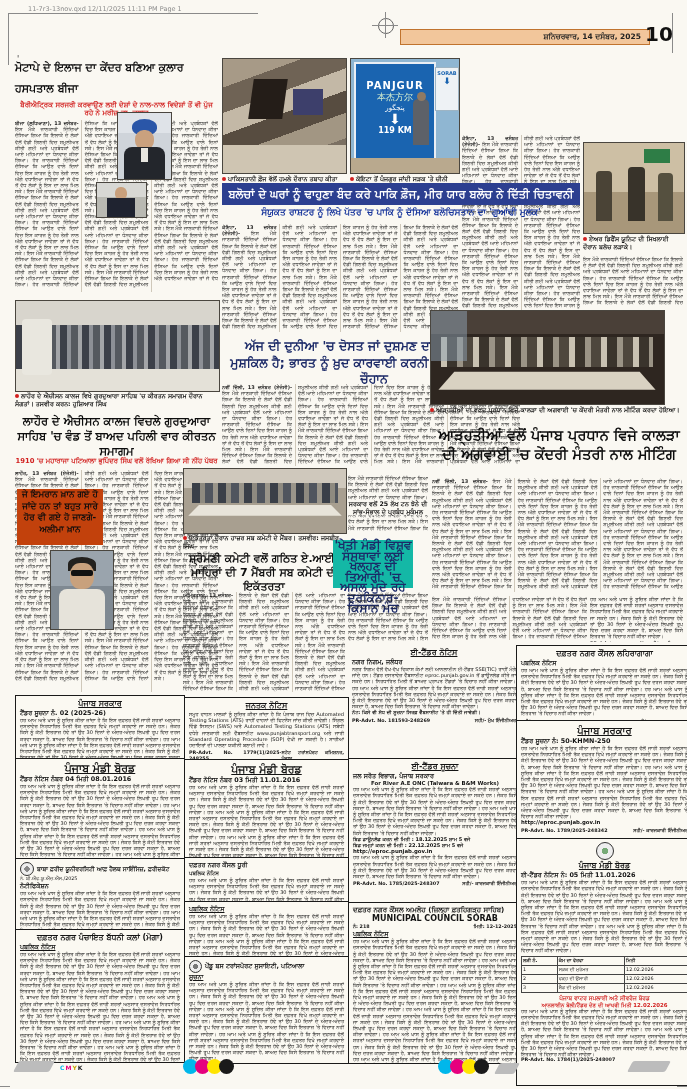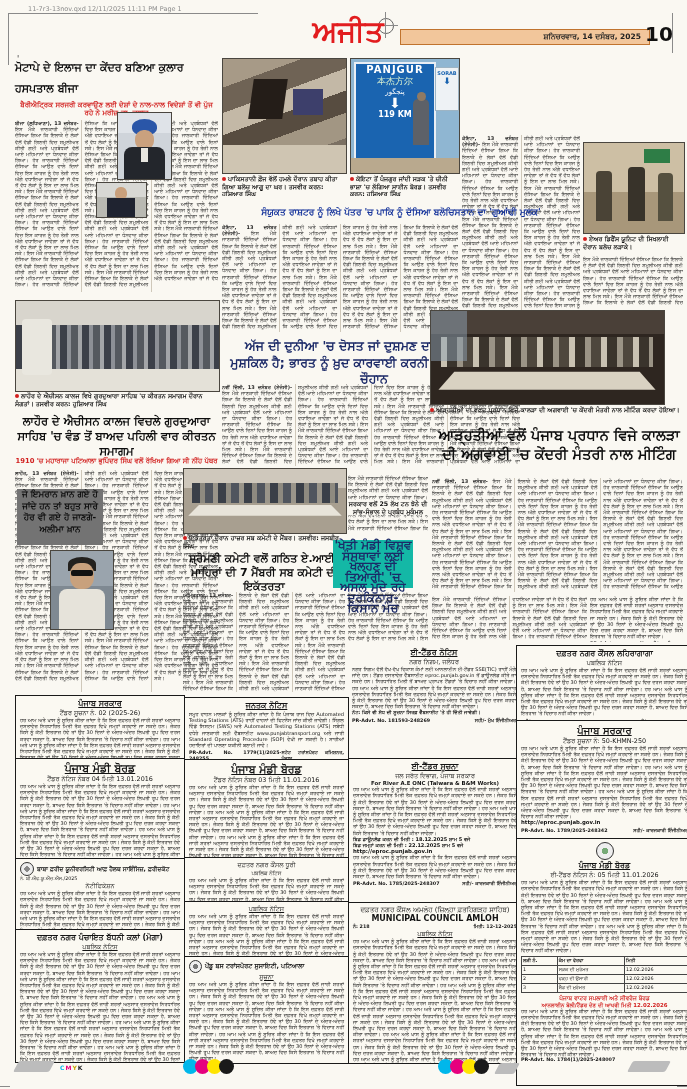--- a/index.html
+++ b/index.html
@@ -14,21 +14,21 @@
            column-gap:6px;column-rule:1px solid #cfc8ba;}
   .c2{column-count:2}.c3{column-count:3}.c4{column-count:4}
   .dateline{font-weight:bold;}
   .cap{font-size:6.3px;line-height:7.6px;font-weight:bold;color:#101010;overflow:hidden;}
   .capdot{display:inline-block;width:4px;height:4px;background:#d2201f;border-radius:50%;margin-right:2px;}
   .photo{position:absolute;overflow:hidden;border:1px solid #4a463f;}
   .nbox{position:absolute;border:1px solid #1a1a1a;background:#fbf9f2;padding:3px 4px;overflow:hidden;
         font-size:5px;line-height:6.2px;text-align:justify;}
   .nb-big{font-size:11px;line-height:13px;font-weight:bold;text-align:center;text-decoration:underline;}
   .nb-med{font-size:8px;line-height:10px;font-weight:bold;text-align:center;}
-  .nb-sub{font-size:6.4px;line-height:8px;font-weight:normal;text-align:center;}
+  .nb-sub{font-size:6.4px;line-height:8px;font-weight:bold;text-align:left;}
   .nb-foot{display:flex;justify-content:space-between;font-size:4.8px;font-weight:bold;margin-top:2px;}
   .pr{font-size:4.8px;font-weight:bold;}
   .mastbar{background:#f2c69b;border:1px solid #c0732e;display:flex;align-items:center;font-size:7.5px;font-weight:bold;color:#222;}
   .dotsgrp span{display:inline-block;width:15px;height:15px;border-radius:50%;margin-right:-3px;}
   .trap{position:absolute;height:11px;background:#bcbcbc;transform:skewX(-28deg);border-radius:2px;}
   .crop{position:absolute;background:#8a8a8a;}
 </style>
 </head>
 <body>
 
@@ -36,21 +36,20 @@
 
   <div class="abs" style="left:28px;top:5px;font-size:6.5px;color:#8a8a8a;">11-7r3-13nov.qxd  12/11/2025  11:11 PM  Page 1</div>
   <div class="abs" style="left:378px;top:18px;width:14px;height:14px;border:1px solid #666;border-radius:50%;"></div>
   <div class="crop" style="left:385px;top:12px;width:1px;height:26px;"></div>
   <div class="crop" style="left:372px;top:25px;width:26px;height:1px;"></div>
   <div class="crop" style="left:8px;top:13px;width:250px;height:1px;"></div>
   <div class="crop" style="left:8px;top:13px;width:1px;height:52px;"></div>
   <div class="crop" style="left:672px;top:13px;width:1px;height:40px;"></div>
   <div class="abs" style="left:17px;top:55px;font-size:8px;color:#333;">'</div>
 
-  <div class="abs" style="left:298px;top:14px;width:100px;text-align:center;font-size:29px;font-weight:bold;color:#e21d1f;">ਅਜੀਤ</div>
   <div class="mastbar abs" style="left:400px;top:29px;width:240px;height:14px;justify-content:flex-end;padding-right:8px;">
     <span>ਸ਼ਨਿਚਰਵਾਰ, 14 ਦਸੰਬਰ, 2025</span>
   </div>
   <div class="abs" style="left:645px;top:22px;font-size:20px;font-weight:bold;color:#111;">10</div>
 
   <div class="abs" style="left:15px;top:57px;width:203px;height:243px;">
     <div class="hl" style="font-size:11px;line-height:21px;">ਮੋਟਾਪੇ ਦੇ ਇਲਾਜ ਦਾ ਕੇਂਦਰ ਬਣਿਆ ਕੁਲਾਰ ਹਸਪਤਾਲ ਬੀਜਾ</div>
     <div class="red center" style="font-size:7px;font-weight:bold;margin-top:2px;">ਬੈਰੀਐਟ੍ਰਿਕ ਸਰਜਰੀ ਕਰਵਾਉਣ ਲਈ ਦੇਸ਼ਾਂ ਦੇ ਨਾਲ-ਨਾਲ ਵਿਦੇਸ਼ਾਂ ਤੋਂ ਵੀ ਪੁੱਜ ਰਹੇ ਨੇ ਮਰੀਜ਼-ਡਾ. ਕੁਲਾਰ</div>
     <div class="bodytxt c3" style="height:172px;margin-top:3px;">
       <span class="dateline">ਬੀਜਾ (ਲੁਧਿਆਣਾ), 13 ਦਸੰਬਰ-</span>
@@ -72,21 +71,21 @@
       linear-gradient(160deg,#a79a87 0 18%,#6f6355 18% 34%,#c3b8a6 34% 48%,#574c40 48% 62%,#a29683 62% 78%,#7b7062 78% 100%);">
     <div class="abs" style="left:28px;top:20px;width:34px;height:40px;background:#241d18;transform:skewX(-8deg);"></div>
     <div class="abs" style="left:70px;top:30px;width:30px;height:26px;background:#3d3f6b;"></div>
     <div class="abs" style="left:0;top:86px;width:123px;height:28px;background:linear-gradient(#cfc5b2,#8f azz);background:#cfc5b2;"></div>
   </div>
   <div class="abs cap" style="left:222px;top:175px;width:123px;height:21px;">
     <span class="capdot"></span><span>ਪਾਕਿਸਤਾਨੀ ਫ਼ੌਜ ਵੱਲੋਂ ਹਮਲੇ ਦੌਰਾਨ ਤਬਾਹ ਕੀਤਾ ਗਿਆ ਬਲੋਚ ਆਗੂ ਦਾ ਘਰ। ਤਸਵੀਰ ਕਰਨ: ਹੁਸ਼ਿਆਰ ਸਿੰਘ</span>
   </div>
   <div class="photo" style="left:350px;top:58px;width:108px;height:114px;background:#8fb6d2;">
     <div class="abs" style="left:3px;top:3px;width:78px;height:96px;background:#1a64b0;border:2px solid #e9eef5;color:#fff;text-align:center;">
-      <div style="font-size:10px;font-weight:bold;letter-spacing:1px;margin-top:0;">PANJGUR</div>
+      <div style="font-size:10px;font-weight:bold;letter-spacing:1px;margin-top:16px;">PANJGUR</div>
       <div style="font-size:9px;color:#d8f0d0;">本杰方尔</div>
       <div style="font-size:7px;">پنجگور</div>
       <div style="font-size:14px;line-height:14px;">⬇</div>
       <div style="font-size:8px;font-weight:bold;">119 KM</div>
     </div>
     <div class="abs" style="left:84px;top:8px;width:22px;height:40px;background:#eef2f5;border:1px solid #9db4c4;font-size:5px;font-weight:bold;color:#1a64b0;text-align:center;padding-top:2px;">
       <span>SORAB</span>
       <div style="font-size:9px;color:#1a64b0;">⬇</div>
     </div>
     <div class="abs" style="left:62px;top:40px;width:16px;height:46px;background:#5d6168;border-radius:5px 5px 0 0;"></div>
@@ -107,40 +106,43 @@
     <div class="abs" style="left:74px;top:30px;width:15px;height:48px;background:#55503f;border-radius:4px 4px 0 0;"></div>
     <div class="abs" style="left:60px;top:6px;width:26px;height:14px;background:#2e7d46;"></div>
   </div>
   <div class="abs cap" style="left:583px;top:235px;width:100px;height:18px;">
     <span class="capdot"></span><span>ਏਅਰ ਡਿਫੈਂਸ ਯੂਨਿਟ ਦੀ ਸਿਖਲਾਈ ਦੌਰਾਨ ਬਲੋਚ ਲੜਾਕੇ।</span>
   </div>
   <div class="abs bodytxt" style="left:583px;top:256px;width:100px;height:54px;column-count:1;">
     <span>ਇਸ ਮੌਕੇ ਜਾਣਕਾਰੀ ਦਿੰਦਿਆਂ ਦੱਸਿਆ ਗਿਆ ਕਿ ਇਲਾਕੇ ਦੇ ਲੋਕਾਂ ਵੱਲੋਂ ਵੱਡੀ ਗਿਣਤੀ ਵਿਚ ਸ਼ਮੂਲੀਅਤ ਕੀਤੀ ਗਈ ਅਤੇ ਪ੍ਰਬੰਧਕਾਂ ਵੱਲੋਂ ਆਏ ਮਹਿਮਾਨਾਂ ਦਾ ਧੰਨਵਾਦ ਕੀਤਾ ਗਿਆ। ਹੋਰ ਜਾਣਕਾਰੀ ਦਿੰਦਿਆਂ ਦੱਸਿਆ ਕਿ ਆਉਣ ਵਾਲੇ ਦਿਨਾਂ ਵਿਚ ਇਸ ਕਾਰਜ ਨੂੰ ਹੋਰ ਤੇਜ਼ੀ ਨਾਲ ਅੱਗੇ ਵਧਾਇਆ ਜਾਵੇਗਾ ਤਾਂ ਜੋ ਵੱਧ ਤੋਂ ਵੱਧ ਲੋਕਾਂ ਨੂੰ ਇਸ ਦਾ ਲਾਭ ਮਿਲ ਸਕੇ। ਇਸ ਮੌਕੇ ਜਾਣਕਾਰੀ ਦਿੰਦਿਆਂ ਦੱਸਿਆ ਗਿਆ ਕਿ ਇਲਾਕੇ ਦੇ ਲੋਕਾਂ ਵੱਲੋਂ ਵੱਡੀ ਗਿਣਤੀ ਵਿਚ ਸ਼ਮੂਲੀਅਤ ਕੀਤੀ ਗਈ ਅਤੇ ਪ੍ਰਬੰਧਕਾਂ ਵੱਲੋਂ ਆਏ ਮਹਿਮਾਨਾਂ ਦਾ ਧੰਨਵਾਦ ਕੀਤਾ ਗਿਆ। ਹੋਰ ਜਾਣਕਾਰੀ ਦਿੰਦਿਆਂ ਦੱਸਿਆ ਕਿ ਆਉਣ ਵਾਲੇ ਦਿਨਾਂ ਵਿਚ ਇਸ ਕਾਰਜ ਨੂੰ ਹੋਰ ਤੇਜ਼ੀ ਨਾਲ ਅੱਗੇ ਵਧਾਇਆ ਜਾਵੇਗਾ ਤਾਂ ਜੋ ਵੱਧ ਤੋਂ ਵੱਧ ਲੋਕਾਂ ਨੂੰ ਇਸ ਦਾ ਲਾਭ ਮਿਲ ਸਕੇ। </span>
   </div>
 
+  <div class="abs" style="left:222px;top:183px;width:358px;height:22px;background:#2c3f90;color:#ffffff;display:flex;align-items:center;justify-content:center;font-weight:bold;font-size:11.5px;">
+    <span>ਬਲੋਚਾਂ ਦੇ ਘਰਾਂ ਨੂੰ ਢਾਹੁਣਾ ਬੰਦ ਕਰੇ ਪਾਕਿ ਫ਼ੌਜ, ਮੀਰ ਯਾਰ ਬਲੋਚ ਨੇ ਦਿੱਤੀ ਚਿਤਾਵਨੀ</span>
+  </div>
   <div class="abs center" style="left:228px;top:207px;width:346px;font-size:9px;font-weight:bold;color:#15339b;">ਸੰਯੁਕਤ ਰਾਸ਼ਟਰ ਨੂੰ ਲਿਖੇ ਪੱਤਰ 'ਚ ਪਾਕਿ ਨੂੰ ਦੱਸਿਆ ਬਲੋਚਿਸਤਾਨ ਦਾ 'ਗੁਆਂਢੀ ਮੁਲਕ'</div>
   <div class="abs bodytxt c4" style="left:222px;top:224px;width:236px;height:108px;">
     <span class="dateline">ਕੋਇਟਾ, 13 ਦਸੰਬਰ (ਏਜੰਸੀ)-</span>
     <span>ਇਸ ਮੌਕੇ ਜਾਣਕਾਰੀ ਦਿੰਦਿਆਂ ਦੱਸਿਆ ਗਿਆ ਕਿ ਇਲਾਕੇ ਦੇ ਲੋਕਾਂ ਵੱਲੋਂ ਵੱਡੀ ਗਿਣਤੀ ਵਿਚ ਸ਼ਮੂਲੀਅਤ ਕੀਤੀ ਗਈ ਅਤੇ ਪ੍ਰਬੰਧਕਾਂ ਵੱਲੋਂ ਆਏ ਮਹਿਮਾਨਾਂ ਦਾ ਧੰਨਵਾਦ ਕੀਤਾ ਗਿਆ। ਹੋਰ ਜਾਣਕਾਰੀ ਦਿੰਦਿਆਂ ਦੱਸਿਆ ਕਿ ਆਉਣ ਵਾਲੇ ਦਿਨਾਂ ਵਿਚ ਇਸ ਕਾਰਜ ਨੂੰ ਹੋਰ ਤੇਜ਼ੀ ਨਾਲ ਅੱਗੇ ਵਧਾਇਆ ਜਾਵੇਗਾ ਤਾਂ ਜੋ ਵੱਧ ਤੋਂ ਵੱਧ ਲੋਕਾਂ ਨੂੰ ਇਸ ਦਾ ਲਾਭ ਮਿਲ ਸਕੇ। ਇਸ ਮੌਕੇ ਜਾਣਕਾਰੀ ਦਿੰਦਿਆਂ ਦੱਸਿਆ ਗਿਆ ਕਿ ਇਲਾਕੇ ਦੇ ਲੋਕਾਂ ਵੱਲੋਂ ਵੱਡੀ ਗਿਣਤੀ ਵਿਚ ਸ਼ਮੂਲੀਅਤ ਕੀਤੀ ਗਈ ਅਤੇ ਪ੍ਰਬੰਧਕਾਂ ਵੱਲੋਂ ਆਏ ਮਹਿਮਾਨਾਂ ਦਾ ਧੰਨਵਾਦ ਕੀਤਾ ਗਿਆ। ਹੋਰ ਜਾਣਕਾਰੀ ਦਿੰਦਿਆਂ ਦੱਸਿਆ ਕਿ ਆਉਣ ਵਾਲੇ ਦਿਨਾਂ ਵਿਚ ਇਸ ਕਾਰਜ ਨੂੰ ਹੋਰ ਤੇਜ਼ੀ ਨਾਲ ਅੱਗੇ ਵਧਾਇਆ ਜਾਵੇਗਾ ਤਾਂ ਜੋ ਵੱਧ ਤੋਂ ਵੱਧ ਲੋਕਾਂ ਨੂੰ ਇਸ ਦਾ ਲਾਭ ਮਿਲ ਸਕੇ। ਇਸ ਮੌਕੇ ਜਾਣਕਾਰੀ ਦਿੰਦਿਆਂ ਦੱਸਿਆ ਗਿਆ ਕਿ ਇਲਾਕੇ ਦੇ ਲੋਕਾਂ ਵੱਲੋਂ ਵੱਡੀ ਗਿਣਤੀ ਵਿਚ ਸ਼ਮੂਲੀਅਤ ਕੀਤੀ ਗਈ ਅਤੇ ਪ੍ਰਬੰਧਕਾਂ ਵੱਲੋਂ ਆਏ ਮਹਿਮਾਨਾਂ ਦਾ ਧੰਨਵਾਦ ਕੀਤਾ ਗਿਆ। ਹੋਰ ਜਾਣਕਾਰੀ ਦਿੰਦਿਆਂ ਦੱਸਿਆ ਕਿ ਆਉਣ ਵਾਲੇ ਦਿਨਾਂ ਵਿਚ ਇਸ ਕਾਰਜ ਨੂੰ ਹੋਰ ਤੇਜ਼ੀ ਨਾਲ ਅੱਗੇ ਵਧਾਇਆ ਜਾਵੇਗਾ ਤਾਂ ਜੋ ਵੱਧ ਤੋਂ ਵੱਧ ਲੋਕਾਂ ਨੂੰ ਇਸ ਦਾ ਲਾਭ ਮਿਲ ਸਕੇ। ਇਸ ਮੌਕੇ ਜਾਣਕਾਰੀ ਦਿੰਦਿਆਂ ਦੱਸਿਆ ਗਿਆ ਕਿ ਇਲਾਕੇ ਦੇ ਲੋਕਾਂ ਵੱਲੋਂ ਵੱਡੀ ਗਿਣਤੀ ਵਿਚ ਸ਼ਮੂਲੀਅਤ ਕੀਤੀ ਗਈ ਅਤੇ ਪ੍ਰਬੰਧਕਾਂ ਵੱਲੋਂ ਆਏ ਮਹਿਮਾਨਾਂ ਦਾ ਧੰਨਵਾਦ ਕੀਤਾ ਗਿਆ। ਹੋਰ ਜਾਣਕਾਰੀ ਦਿੰਦਿਆਂ ਦੱਸਿਆ ਕਿ ਆਉਣ ਵਾਲੇ ਦਿਨਾਂ ਵਿਚ ਇਸ ਕਾਰਜ ਨੂੰ ਹੋਰ ਤੇਜ਼ੀ ਨਾਲ ਅੱਗੇ ਵਧਾਇਆ ਜਾਵੇਗਾ ਤਾਂ ਜੋ ਵੱਧ ਤੋਂ ਵੱਧ ਲੋਕਾਂ ਨੂੰ ਇਸ ਦਾ ਲਾਭ ਮਿਲ ਸਕੇ। ਇਸ ਮੌਕੇ ਜਾਣਕਾਰੀ ਦਿੰਦਿਆਂ ਦੱਸਿਆ ਗਿਆ ਕਿ ਇਲਾਕੇ ਦੇ ਲੋਕਾਂ ਵੱਲੋਂ ਵੱਡੀ ਗਿਣਤੀ ਵਿਚ ਸ਼ਮੂਲੀਅਤ ਕੀਤੀ ਗਈ ਅਤੇ ਪ੍ਰਬੰਧਕਾਂ ਵੱਲੋਂ ਆਏ ਮਹਿਮਾਨਾਂ ਦਾ ਧੰਨਵਾਦ ਕੀਤਾ ਗਿਆ। ਹੋਰ ਜਾਣਕਾਰੀ ਦਿੰਦਿਆਂ ਦੱਸਿਆ ਕਿ ਆਉਣ ਵਾਲੇ ਦਿਨਾਂ ਵਿਚ ਇਸ ਕਾਰਜ ਨੂੰ ਹੋਰ ਤੇਜ਼ੀ ਨਾਲ ਅੱਗੇ ਵਧਾਇਆ ਜਾਵੇਗਾ ਤਾਂ ਜੋ ਵੱਧ ਤੋਂ ਵੱਧ ਲੋਕਾਂ ਨੂੰ ਇਸ ਦਾ ਲਾਭ ਮਿਲ ਸਕੇ। ਇਸ ਮੌਕੇ ਜਾਣਕਾਰੀ ਦਿੰਦਿਆਂ ਦੱਸਿਆ ਗਿਆ ਕਿ ਇਲਾਕੇ ਦੇ ਲੋਕਾਂ ਵੱਲੋਂ ਵੱਡੀ ਗਿਣਤੀ ਵਿਚ ਸ਼ਮੂਲੀਅਤ ਕੀਤੀ ਗਈ ਅਤੇ ਪ੍ਰਬੰਧਕਾਂ ਵੱਲੋਂ ਆਏ ਮਹਿਮਾਨਾਂ ਦਾ ਧੰਨਵਾਦ ਕੀਤਾ ਗਿਆ। ਹੋਰ ਜਾਣਕਾਰੀ ਦਿੰਦਿਆਂ ਦੱਸਿਆ ਕਿ ਆਉਣ ਵਾਲੇ ਦਿਨਾਂ ਵਿਚ ਇਸ ਕਾਰਜ ਨੂੰ ਹੋਰ ਤੇਜ਼ੀ ਨਾਲ ਅੱਗੇ ਵਧਾਇਆ ਜਾਵੇਗਾ ਤਾਂ ਜੋ ਵੱਧ ਤੋਂ ਵੱਧ ਲੋਕਾਂ ਨੂੰ ਇਸ ਦਾ ਲਾਭ ਮਿਲ ਸਕੇ। </span>
   </div>
 
   <div class="photo" style="left:15px;top:300px;width:203px;height:90px;background:linear-gradient(#d8d5cd 0 30%,#b7b3a8 30% 62%,#e4e1d8 62% 100%);">
     <div class="abs" style="left:0;top:24px;width:203px;height:44px;background:repeating-linear-gradient(90deg,#3c4049 0 7px,#8d9096 7px 11px,#55595f 11px 18px,#a3a5a8 18px 22px);"></div>
     <div class="abs" style="left:6px;top:18px;width:30px;height:56px;background:#e9e7df;border-radius:4px;"></div>
   </div>
   <div class="abs cap" style="left:15px;top:392px;width:203px;height:19px;">
     <span class="capdot"></span><span>ਲਾਹੌਰ ਦੇ ਐਚੀਸਨ ਕਾਲਜ ਵਿਖੇ ਗੁਰਦੁਆਰਾ ਸਾਹਿਬ 'ਚ ਕੀਰਤਨ ਸਮਾਗਮ ਦੌਰਾਨ ਸੰਗਤਾਂ। ਤਸਵੀਰ ਕਰਨ: ਹੁਸ਼ਿਆਰ ਸਿੰਘ</span>
   </div>
   <div class="abs hl center" style="left:15px;top:414px;width:203px;font-size:11.5px;line-height:15px;">ਲਾਹੌਰ ਦੇ ਐਚੀਸਨ ਕਾਲਜ ਵਿਚਲੇ ਗੁਰਦੁਆਰਾ ਸਾਹਿਬ 'ਚ ਵੰਡ ਤੋਂ ਬਾਅਦ ਪਹਿਲੀ ਵਾਰ ਕੀਰਤਨ ਸਮਾਗਮ</div>
   <div class="abs red center" style="left:15px;top:457px;width:203px;font-size:6.8px;font-weight:bold;">1910 'ਚ ਮਹਾਰਾਜਾ ਪਟਿਆਲਾ ਭੁਪਿੰਦਰ ਸਿੰਘ ਵਲੋਂ ਰੱਖਿਆ ਗਿਆ ਸੀ ਨੀਂਹ ਪੱਥਰ</div>
   <div class="abs bodytxt c3" style="left:15px;top:470px;width:203px;height:222px;">
     <span class="dateline">ਲਾਹੌਰ, 13 ਦਸੰਬਰ (ਏਜੰਸੀ)-</span>
     <span>ਇਸ ਮੌਕੇ ਜਾਣਕਾਰੀ ਦਿੰਦਿਆਂ ਦੱਸਿਆ ਗਿਆ ਕਿ ਇਲਾਕੇ ਦੇ ਲੋਕਾਂ ਵੱਲੋਂ ਵੱਡੀ ਗਿਣਤੀ ਵਿਚ ਸ਼ਮੂਲੀਅਤ ਕੀਤੀ ਗਈ ਅਤੇ ਪ੍ਰਬੰਧਕਾਂ ਵੱਲੋਂ ਆਏ ਮਹਿਮਾਨਾਂ ਦਾ ਧੰਨਵਾਦ ਕੀਤਾ ਗਿਆ। ਹੋਰ ਜਾਣਕਾਰੀ ਦਿੰਦਿਆਂ ਦੱਸਿਆ ਕਿ ਆਉਣ ਵਾਲੇ ਦਿਨਾਂ ਵਿਚ ਇਸ ਕਾਰਜ ਨੂੰ ਹੋਰ ਤੇਜ਼ੀ ਨਾਲ ਅੱਗੇ ਵਧਾਇਆ ਜਾਵੇਗਾ ਤਾਂ ਜੋ ਵੱਧ ਤੋਂ ਵੱਧ ਲੋਕਾਂ ਨੂੰ ਇਸ ਦਾ ਲਾਭ ਮਿਲ ਸਕੇ। ਇਸ ਮੌਕੇ ਜਾਣਕਾਰੀ ਦਿੰਦਿਆਂ ਦੱਸਿਆ ਗਿਆ ਕਿ ਇਲਾਕੇ ਦੇ ਲੋਕਾਂ ਵੱਲੋਂ ਵੱਡੀ ਗਿਣਤੀ ਵਿਚ ਸ਼ਮੂਲੀਅਤ ਕੀਤੀ ਗਈ ਅਤੇ ਪ੍ਰਬੰਧਕਾਂ ਵੱਲੋਂ ਆਏ ਮਹਿਮਾਨਾਂ ਦਾ ਧੰਨਵਾਦ ਕੀਤਾ ਗਿਆ। ਹੋਰ ਜਾਣਕਾਰੀ ਦਿੰਦਿਆਂ ਦੱਸਿਆ ਕਿ ਆਉਣ ਵਾਲੇ ਦਿਨਾਂ ਵਿਚ ਇਸ ਕਾਰਜ ਨੂੰ ਹੋਰ ਤੇਜ਼ੀ ਨਾਲ ਅੱਗੇ ਵਧਾਇਆ ਜਾਵੇਗਾ ਤਾਂ ਜੋ ਵੱਧ ਤੋਂ ਵੱਧ ਲੋਕਾਂ ਨੂੰ ਇਸ ਦਾ ਲਾਭ ਮਿਲ ਸਕੇ। ਇਸ ਮੌਕੇ ਜਾਣਕਾਰੀ ਦਿੰਦਿਆਂ ਦੱਸਿਆ ਗਿਆ ਕਿ ਇਲਾਕੇ ਦੇ ਲੋਕਾਂ ਵੱਲੋਂ ਵੱਡੀ ਗਿਣਤੀ ਵਿਚ ਸ਼ਮੂਲੀਅਤ ਕੀਤੀ ਗਈ ਅਤੇ ਪ੍ਰਬੰਧਕਾਂ ਵੱਲੋਂ ਆਏ ਮਹਿਮਾਨਾਂ ਦਾ ਧੰਨਵਾਦ ਕੀਤਾ ਗਿਆ। ਹੋਰ ਜਾਣਕਾਰੀ ਦਿੰਦਿਆਂ ਦੱਸਿਆ ਕਿ ਆਉਣ ਵਾਲੇ ਦਿਨਾਂ ਵਿਚ ਇਸ ਕਾਰਜ ਨੂੰ ਹੋਰ ਤੇਜ਼ੀ ਨਾਲ ਅੱਗੇ ਵਧਾਇਆ ਜਾਵੇਗਾ ਤਾਂ ਜੋ ਵੱਧ ਤੋਂ ਵੱਧ ਲੋਕਾਂ ਨੂੰ ਇਸ ਦਾ ਲਾਭ ਮਿਲ ਸਕੇ। ਇਸ ਮੌਕੇ ਜਾਣਕਾਰੀ ਦਿੰਦਿਆਂ ਦੱਸਿਆ ਗਿਆ ਕਿ ਇਲਾਕੇ ਦੇ ਲੋਕਾਂ ਵੱਲੋਂ ਵੱਡੀ ਗਿਣਤੀ ਵਿਚ ਸ਼ਮੂਲੀਅਤ ਕੀਤੀ ਗਈ ਅਤੇ ਪ੍ਰਬੰਧਕਾਂ ਵੱਲੋਂ ਆਏ ਮਹਿਮਾਨਾਂ ਦਾ ਧੰਨਵਾਦ ਕੀਤਾ ਗਿਆ। ਹੋਰ ਜਾਣਕਾਰੀ ਦਿੰਦਿਆਂ ਦੱਸਿਆ ਕਿ ਆਉਣ ਵਾਲੇ ਦਿਨਾਂ ਵਿਚ ਇਸ ਕਾਰਜ ਨੂੰ ਹੋਰ ਤੇਜ਼ੀ ਨਾਲ ਅੱਗੇ ਵਧਾਇਆ ਜਾਵੇਗਾ ਤਾਂ ਜੋ ਵੱਧ ਤੋਂ ਵੱਧ ਲੋਕਾਂ ਨੂੰ ਇਸ ਦਾ ਲਾਭ ਮਿਲ ਸਕੇ। ਇਸ ਮੌਕੇ ਜਾਣਕਾਰੀ ਦਿੰਦਿਆਂ ਦੱਸਿਆ ਗਿਆ ਕਿ ਇਲਾਕੇ ਦੇ ਲੋਕਾਂ ਵੱਲੋਂ ਵੱਡੀ ਗਿਣਤੀ ਵਿਚ ਸ਼ਮੂਲੀਅਤ ਕੀਤੀ ਗਈ ਅਤੇ ਪ੍ਰਬੰਧਕਾਂ ਵੱਲੋਂ ਆਏ ਮਹਿਮਾਨਾਂ ਦਾ ਧੰਨਵਾਦ ਕੀਤਾ ਗਿਆ। ਹੋਰ ਜਾਣਕਾਰੀ ਦਿੰਦਿਆਂ ਦੱਸਿਆ ਕਿ ਆਉਣ ਵਾਲੇ ਦਿਨਾਂ ਵਿਚ ਇਸ ਕਾਰਜ ਨੂੰ ਹੋਰ ਤੇਜ਼ੀ ਨਾਲ ਅੱਗੇ ਵਧਾਇਆ ਜਾਵੇਗਾ ਤਾਂ ਜੋ ਵੱਧ ਤੋਂ ਵੱਧ ਲੋਕਾਂ ਨੂੰ ਇਸ ਦਾ ਲਾਭ ਮਿਲ ਸਕੇ। ਇਸ ਮੌਕੇ ਜਾਣਕਾਰੀ ਦਿੰਦਿਆਂ ਦੱਸਿਆ ਗਿਆ ਕਿ ਇਲਾਕੇ ਦੇ ਲੋਕਾਂ ਵੱਲੋਂ ਵੱਡੀ ਗਿਣਤੀ ਵਿਚ ਸ਼ਮੂਲੀਅਤ ਕੀਤੀ ਗਈ ਅਤੇ ਪ੍ਰਬੰਧਕਾਂ ਵੱਲੋਂ ਆਏ ਮਹਿਮਾਨਾਂ ਦਾ ਧੰਨਵਾਦ ਕੀਤਾ ਗਿਆ। ਹੋਰ ਜਾਣਕਾਰੀ ਦਿੰਦਿਆਂ ਦੱਸਿਆ ਕਿ ਆਉਣ ਵਾਲੇ ਦਿਨਾਂ ਵਿਚ ਇਸ ਕਾਰਜ ਨੂੰ ਹੋਰ ਤੇਜ਼ੀ ਨਾਲ ਅੱਗੇ ਵਧਾਇਆ ਜਾਵੇਗਾ ਤਾਂ ਜੋ ਵੱਧ ਤੋਂ ਵੱਧ ਲੋਕਾਂ ਨੂੰ ਇਸ ਦਾ ਲਾਭ ਮਿਲ ਸਕੇ। ਇਸ ਮੌਕੇ ਜਾਣਕਾਰੀ ਦਿੰਦਿਆਂ ਦੱਸਿਆ ਗਿਆ ਕਿ ਇਲਾਕੇ ਦੇ ਲੋਕਾਂ ਵੱਲੋਂ ਵੱਡੀ ਗਿਣਤੀ ਵਿਚ ਸ਼ਮੂਲੀਅਤ ਕੀਤੀ ਗਈ ਅਤੇ ਪ੍ਰਬੰਧਕਾਂ ਵੱਲੋਂ ਆਏ ਮਹਿਮਾਨਾਂ ਦਾ ਧੰਨਵਾਦ ਕੀਤਾ ਗਿਆ। ਹੋਰ ਜਾਣਕਾਰੀ ਦਿੰਦਿਆਂ ਦੱਸਿਆ ਕਿ ਆਉਣ ਵਾਲੇ ਦਿਨਾਂ ਵਿਚ ਇਸ ਕਾਰਜ ਨੂੰ ਹੋਰ ਤੇਜ਼ੀ ਨਾਲ ਅੱਗੇ ਵਧਾਇਆ ਜਾਵੇਗਾ ਤਾਂ ਜੋ ਵੱਧ ਤੋਂ ਵੱਧ ਲੋਕਾਂ ਨੂੰ ਇਸ ਦਾ ਲਾਭ ਮਿਲ ਸਕੇ। ਇਸ ਮੌਕੇ ਜਾਣਕਾਰੀ ਦਿੰਦਿਆਂ ਦੱਸਿਆ ਗਿਆ ਕਿ ਇਲਾਕੇ ਦੇ ਲੋਕਾਂ ਵੱਲੋਂ ਵੱਡੀ ਗਿਣਤੀ ਵਿਚ ਸ਼ਮੂਲੀਅਤ ਕੀਤੀ ਗਈ ਅਤੇ ਪ੍ਰਬੰਧਕਾਂ ਵੱਲੋਂ ਆਏ ਮਹਿਮਾਨਾਂ ਦਾ ਧੰਨਵਾਦ ਕੀਤਾ ਗਿਆ। ਹੋਰ ਜਾਣਕਾਰੀ ਦਿੰਦਿਆਂ ਦੱਸਿਆ ਕਿ ਆਉਣ ਵਾਲੇ ਦਿਨਾਂ ਵਿਚ ਇਸ ਕਾਰਜ ਨੂੰ ਹੋਰ ਤੇਜ਼ੀ ਨਾਲ ਅੱਗੇ ਵਧਾਇਆ ਜਾਵੇਗਾ ਤਾਂ ਜੋ ਵੱਧ ਤੋਂ ਵੱਧ ਲੋਕਾਂ ਨੂੰ ਇਸ ਦਾ ਲਾਭ ਮਿਲ ਸਕੇ। ਇਸ ਮੌਕੇ ਜਾਣਕਾਰੀ ਦਿੰਦਿਆਂ ਦੱਸਿਆ ਗਿਆ ਕਿ ਇਲਾਕੇ ਦੇ ਲੋਕਾਂ ਵੱਲੋਂ ਵੱਡੀ ਗਿਣਤੀ ਵਿਚ ਸ਼ਮੂਲੀਅਤ ਕੀਤੀ ਗਈ ਅਤੇ ਪ੍ਰਬੰਧਕਾਂ ਵੱਲੋਂ ਆਏ ਮਹਿਮਾਨਾਂ ਦਾ ਧੰਨਵਾਦ ਕੀਤਾ ਗਿਆ। ਹੋਰ ਜਾਣਕਾਰੀ ਦਿੰਦਿਆਂ ਦੱਸਿਆ ਕਿ ਆਉਣ ਵਾਲੇ ਦਿਨਾਂ ਵਿਚ ਇਸ ਕਾਰਜ ਨੂੰ ਹੋਰ ਤੇਜ਼ੀ ਨਾਲ ਅੱਗੇ ਵਧਾਇਆ ਜਾਵੇਗਾ ਤਾਂ ਜੋ ਵੱਧ ਤੋਂ ਵੱਧ ਲੋਕਾਂ ਨੂੰ ਇਸ ਦਾ ਲਾਭ ਮਿਲ ਸਕੇ। ਇਸ ਮੌਕੇ ਜਾਣਕਾਰੀ ਦਿੰਦਿਆਂ ਦੱਸਿਆ ਗਿਆ ਕਿ ਇਲਾਕੇ ਦੇ ਲੋਕਾਂ ਵੱਲੋਂ ਵੱਡੀ ਗਿਣਤੀ ਵਿਚ ਸ਼ਮੂਲੀਅਤ ਕੀਤੀ ਗਈ ਅਤੇ ਪ੍ਰਬੰਧਕਾਂ ਵੱਲੋਂ ਆਏ ਮਹਿਮਾਨਾਂ ਦਾ ਧੰਨਵਾਦ ਕੀਤਾ ਗਿਆ। ਹੋਰ ਜਾਣਕਾਰੀ ਦਿੰਦਿਆਂ ਦੱਸਿਆ ਕਿ ਆਉਣ ਵਾਲੇ ਦਿਨਾਂ ਵਿਚ ਇਸ ਕਾਰਜ ਨੂੰ ਹੋਰ ਤੇਜ਼ੀ ਨਾਲ ਅੱਗੇ ਵਧਾਇਆ ਜਾਵੇਗਾ ਤਾਂ ਜੋ ਵੱਧ ਤੋਂ ਵੱਧ ਲੋਕਾਂ ਨੂੰ ਇਸ ਦਾ ਲਾਭ ਮਿਲ ਸਕੇ। </span>
   </div>
-  <div class="abs hl center" style="left:17px;top:489px;width:86px;height:56px;background:#737373;font-size:8.8px;line-height:11.5px;">ਜੇ ਇਮਰਾਨ ਖ਼ਾਨ ਗਏ ਹੋ ਜਾਂਦੇ ਹਨ ਤਾਂ ਬਹੁਤ ਸਾਰੇ ਹੋਰ ਵੀ ਗਏ ਹੋ ਜਾਣਗੇ-ਅਲੀਮਾ ਖ਼ਾਨ</div>
+  <div class="abs hl center" style="left:17px;top:489px;width:86px;height:56px;background:#c2410c;font-size:8.8px;line-height:11.5px;">ਜੇ ਇਮਰਾਨ ਖ਼ਾਨ ਗਏ ਹੋ ਜਾਂਦੇ ਹਨ ਤਾਂ ਬਹੁਤ ਸਾਰੇ ਹੋਰ ਵੀ ਗਏ ਹੋ ਜਾਣਗੇ-ਅਲੀਮਾ ਖ਼ਾਨ</div>
   <div class="photo" style="left:50px;top:550px;width:62px;height:78px;background:linear-gradient(#9aa4ad 0 45%,#7f8992 45% 100%);">
     <div class="abs" style="left:17px;top:6px;width:28px;height:14px;background:#23211e;border-radius:50% 50% 0 0;"></div>
     <div class="abs" style="left:19px;top:12px;width:24px;height:26px;background:#c8a17d;border-radius:42%;"></div>
     <div class="abs" style="left:20px;top:19px;width:22px;height:6px;background:#111;border-radius:2px;"></div>
     <div class="abs" style="left:8px;top:38px;width:46px;height:40px;background:#e6e3da;border-radius:8px 8px 0 0;"></div>
   </div>
 
   <div class="abs hl center navy" style="left:228px;top:338px;width:292px;font-size:12.5px;line-height:16.5px;">ਅੱਜ ਦੀ ਦੁਨੀਆ 'ਚ ਦੋਸਤ ਜਾਂ ਦੁਸ਼ਮਣ ਦਾ ਪਤਾ ਲਗਾਉਣਾ ਮੁਸ਼ਕਿਲ ਹੈ; ਭਾਰਤ ਨੂੰ ਖ਼ੁਦ ਕਾਰਵਾਈ ਕਰਨੀ ਚਾਹੀਦੀ ਹੈ-ਜਨਰਲ ਚੌਹਾਨ</div>
   <div class="abs bodytxt c4" style="left:222px;top:384px;width:298px;height:82px;">
     <span class="dateline">ਨਵੀਂ ਦਿੱਲੀ, 13 ਦਸੰਬਰ (ਏਜੰਸੀ)-</span>
@@ -194,21 +196,21 @@
   </div>
 
   <div class="nbox" style="left:15px;top:695px;width:160px;height:60px;">
     <div class="nb-med" style="text-decoration:underline;">ਪੰਜਾਬ ਸਰਕਾਰ</div>
     <div class="nb-sub">ਟੈਂਡਰ ਸੂਚਨਾ ਨੰ. 02 (2025-26)</div>
     <span>ਹਰ ਆਮ ਅਤੇ ਖਾਸ ਨੂੰ ਸੂਚਿਤ ਕੀਤਾ ਜਾਂਦਾ ਹੈ ਕਿ ਇਸ ਦਫ਼ਤਰ ਵੱਲੋਂ ਜਾਰੀ ਸ਼ਰਤਾਂ ਅਨੁਸਾਰ ਦਸਤਾਵੇਜ਼ ਨਿਰਧਾਰਿਤ ਮਿਤੀ ਤੱਕ ਦਫ਼ਤਰ ਵਿਖੇ ਜਮ੍ਹਾਂ ਕਰਵਾਏ ਜਾ ਸਕਦੇ ਹਨ। ਜੇਕਰ ਕਿਸੇ ਨੂੰ ਕੋਈ ਇਤਰਾਜ਼ ਹੋਵੇ ਤਾਂ ਉਹ 30 ਦਿਨਾਂ ਦੇ ਅੰਦਰ-ਅੰਦਰ ਲਿਖਤੀ ਰੂਪ ਵਿਚ ਦਰਜ ਕਰਵਾ ਸਕਦਾ ਹੈ, ਬਾਅਦ ਵਿਚ ਕਿਸੇ ਇਤਰਾਜ਼ 'ਤੇ ਵਿਚਾਰ ਨਹੀਂ ਕੀਤਾ ਜਾਵੇਗਾ। ਹਰ ਆਮ ਅਤੇ ਖਾਸ ਨੂੰ ਸੂਚਿਤ ਕੀਤਾ ਜਾਂਦਾ ਹੈ ਕਿ ਇਸ ਦਫ਼ਤਰ ਵੱਲੋਂ ਜਾਰੀ ਸ਼ਰਤਾਂ ਅਨੁਸਾਰ ਦਸਤਾਵੇਜ਼ ਨਿਰਧਾਰਿਤ ਮਿਤੀ ਤੱਕ ਦਫ਼ਤਰ ਵਿਖੇ ਜਮ੍ਹਾਂ ਕਰਵਾਏ ਜਾ ਸਕਦੇ ਹਨ। ਜੇਕਰ ਕਿਸੇ ਨੂੰ ਕੋਈ ਇਤਰਾਜ਼ ਹੋਵੇ ਤਾਂ ਉਹ 30 ਦਿਨਾਂ ਦੇ ਅੰਦਰ-ਅੰਦਰ ਲਿਖਤੀ ਰੂਪ ਵਿਚ ਦਰਜ ਕਰਵਾ ਸਕਦਾ ਹੈ, ਬਾਅਦ ਵਿਚ ਕਿਸੇ ਇਤਰਾਜ਼ 'ਤੇ ਵਿਚਾਰ ਨਹੀਂ ਕੀਤਾ ਜਾਵੇਗਾ। </span>
     
   </div>
   <div class="nbox" style="left:15px;top:758px;width:160px;height:97px;">
     <div class="nb-big">ਪੰਜਾਬ ਮੰਡੀ ਬੋਰਡ</div>
-    <div class="nb-sub">ਟੈਂਡਰ ਨੋਟਿਸ ਨੰਬਰ 04 ਮਿਤੀ 13.01.2016</div>
+    <div class="nb-sub">ਟੈਂਡਰ ਨੋਟਿਸ ਨੰਬਰ 04 ਮਿਤੀ 08.01.2016</div>
     <span>ਹਰ ਆਮ ਅਤੇ ਖਾਸ ਨੂੰ ਸੂਚਿਤ ਕੀਤਾ ਜਾਂਦਾ ਹੈ ਕਿ ਇਸ ਦਫ਼ਤਰ ਵੱਲੋਂ ਜਾਰੀ ਸ਼ਰਤਾਂ ਅਨੁਸਾਰ ਦਸਤਾਵੇਜ਼ ਨਿਰਧਾਰਿਤ ਮਿਤੀ ਤੱਕ ਦਫ਼ਤਰ ਵਿਖੇ ਜਮ੍ਹਾਂ ਕਰਵਾਏ ਜਾ ਸਕਦੇ ਹਨ। ਜੇਕਰ ਕਿਸੇ ਨੂੰ ਕੋਈ ਇਤਰਾਜ਼ ਹੋਵੇ ਤਾਂ ਉਹ 30 ਦਿਨਾਂ ਦੇ ਅੰਦਰ-ਅੰਦਰ ਲਿਖਤੀ ਰੂਪ ਵਿਚ ਦਰਜ ਕਰਵਾ ਸਕਦਾ ਹੈ, ਬਾਅਦ ਵਿਚ ਕਿਸੇ ਇਤਰਾਜ਼ 'ਤੇ ਵਿਚਾਰ ਨਹੀਂ ਕੀਤਾ ਜਾਵੇਗਾ। ਹਰ ਆਮ ਅਤੇ ਖਾਸ ਨੂੰ ਸੂਚਿਤ ਕੀਤਾ ਜਾਂਦਾ ਹੈ ਕਿ ਇਸ ਦਫ਼ਤਰ ਵੱਲੋਂ ਜਾਰੀ ਸ਼ਰਤਾਂ ਅਨੁਸਾਰ ਦਸਤਾਵੇਜ਼ ਨਿਰਧਾਰਿਤ ਮਿਤੀ ਤੱਕ ਦਫ਼ਤਰ ਵਿਖੇ ਜਮ੍ਹਾਂ ਕਰਵਾਏ ਜਾ ਸਕਦੇ ਹਨ। ਜੇਕਰ ਕਿਸੇ ਨੂੰ ਕੋਈ ਇਤਰਾਜ਼ ਹੋਵੇ ਤਾਂ ਉਹ 30 ਦਿਨਾਂ ਦੇ ਅੰਦਰ-ਅੰਦਰ ਲਿਖਤੀ ਰੂਪ ਵਿਚ ਦਰਜ ਕਰਵਾ ਸਕਦਾ ਹੈ, ਬਾਅਦ ਵਿਚ ਕਿਸੇ ਇਤਰਾਜ਼ 'ਤੇ ਵਿਚਾਰ ਨਹੀਂ ਕੀਤਾ ਜਾਵੇਗਾ। ਹਰ ਆਮ ਅਤੇ ਖਾਸ ਨੂੰ ਸੂਚਿਤ ਕੀਤਾ ਜਾਂਦਾ ਹੈ ਕਿ ਇਸ ਦਫ਼ਤਰ ਵੱਲੋਂ ਜਾਰੀ ਸ਼ਰਤਾਂ ਅਨੁਸਾਰ ਦਸਤਾਵੇਜ਼ ਨਿਰਧਾਰਿਤ ਮਿਤੀ ਤੱਕ ਦਫ਼ਤਰ ਵਿਖੇ ਜਮ੍ਹਾਂ ਕਰਵਾਏ ਜਾ ਸਕਦੇ ਹਨ। ਜੇਕਰ ਕਿਸੇ ਨੂੰ ਕੋਈ ਇਤਰਾਜ਼ ਹੋਵੇ ਤਾਂ ਉਹ 30 ਦਿਨਾਂ ਦੇ ਅੰਦਰ-ਅੰਦਰ ਲਿਖਤੀ ਰੂਪ ਵਿਚ ਦਰਜ ਕਰਵਾ ਸਕਦਾ ਹੈ, ਬਾਅਦ ਵਿਚ ਕਿਸੇ ਇਤਰਾਜ਼ 'ਤੇ ਵਿਚਾਰ ਨਹੀਂ ਕੀਤਾ ਜਾਵੇਗਾ। ਹਰ ਆਮ ਅਤੇ ਖਾਸ ਨੂੰ ਸੂਚਿਤ ਕੀਤਾ ਜਾਂਦਾ ਹੈ ਕਿ ਇਸ ਦਫ਼ਤਰ ਵੱਲੋਂ ਜਾਰੀ ਸ਼ਰਤਾਂ ਅਨੁਸਾਰ ਦਸਤਾਵੇਜ਼ ਨਿਰਧਾਰਿਤ ਮਿਤੀ ਤੱਕ ਦਫ਼ਤਰ ਵਿਖੇ ਜਮ੍ਹਾਂ ਕਰਵਾਏ ਜਾ ਸਕਦੇ ਹਨ। ਜੇਕਰ ਕਿਸੇ ਨੂੰ ਕੋਈ ਇਤਰਾਜ਼ ਹੋਵੇ ਤਾਂ ਉਹ 30 ਦਿਨਾਂ ਦੇ ਅੰਦਰ-ਅੰਦਰ ਲਿਖਤੀ ਰੂਪ ਵਿਚ ਦਰਜ ਕਰਵਾ ਸਕਦਾ ਹੈ, ਬਾਅਦ ਵਿਚ ਕਿਸੇ ਇਤਰਾਜ਼ 'ਤੇ ਵਿਚਾਰ ਨਹੀਂ ਕੀਤਾ ਜਾਵੇਗਾ। </span>
     
     
   </div>
   <div class="nbox" style="left:15px;top:858px;width:160px;height:68px;">
     <div style="display:flex;align-items:center;gap:3px;">
       <span style="width:12px;height:12px;border:1px solid #333;border-radius:50%;display:inline-block;flex:none;background:radial-gradient(circle,#888 0 30%,#eee 31%);"></span>
       <span style="font-size:6px;font-weight:bold;">ਬਾਬਾ ਫ਼ਰੀਦ ਯੂਨੀਵਰਸਿਟੀ ਆਫ਼ ਹੈਲਥ ਸਾਇੰਸਿਜ਼, ਫ਼ਰੀਦਕੋਟ</span>
     </div>
     <div style="font-size:4.8px;">ਨੰ. ਬੀ.ਐੱਫ.ਯੂ.ਐੱਚ.ਐੱਸ./2025</div>
@@ -283,21 +285,21 @@
     <div style="font-size:5px;font-weight:bold;">ਬਿਡ ਜਮ੍ਹਾਂ ਕਰਨ ਦੀ ਮਿਤੀ : 22.12.2025  ਸ਼ਾਮ 5 ਵਜੇ</div>
     <div style="font-size:5.4px;font-weight:bold;">http://eproc.punjab.gov.in</div>
     <span>ਹਰ ਆਮ ਅਤੇ ਖਾਸ ਨੂੰ ਸੂਚਿਤ ਕੀਤਾ ਜਾਂਦਾ ਹੈ ਕਿ ਇਸ ਦਫ਼ਤਰ ਵੱਲੋਂ ਜਾਰੀ ਸ਼ਰਤਾਂ ਅਨੁਸਾਰ ਦਸਤਾਵੇਜ਼ ਨਿਰਧਾਰਿਤ ਮਿਤੀ ਤੱਕ ਦਫ਼ਤਰ ਵਿਖੇ ਜਮ੍ਹਾਂ ਕਰਵਾਏ ਜਾ ਸਕਦੇ ਹਨ। ਜੇਕਰ ਕਿਸੇ ਨੂੰ ਕੋਈ ਇਤਰਾਜ਼ ਹੋਵੇ ਤਾਂ ਉਹ 30 ਦਿਨਾਂ ਦੇ ਅੰਦਰ-ਅੰਦਰ ਲਿਖਤੀ ਰੂਪ ਵਿਚ ਦਰਜ ਕਰਵਾ ਸਕਦਾ ਹੈ, ਬਾਅਦ ਵਿਚ ਕਿਸੇ ਇਤਰਾਜ਼ 'ਤੇ ਵਿਚਾਰ ਨਹੀਂ ਕੀਤਾ ਜਾਵੇਗਾ। </span>
     <div class="nb-foot">
         <span class="pr">PR-Advt. No. 1785/2025-248307</span>
         <span>ਸਹੀ/- ਕਾਰਜਕਾਰੀ ਇੰਜੀਨੀਅਰ</span>
       </div>
   </div>
   <div class="nbox" style="left:348px;top:902px;width:164px;height:154px;">
     <div class="nb-sub" style="font-size:7px;">ਦਫ਼ਤਰ ਨਗਰ ਕੌਂਸਲ ਅਮਲੋਹ (ਜ਼ਿਲ੍ਹਾ ਫ਼ਤਹਿਗੜ੍ਹ ਸਾਹਿਬ)</div>
-    <div class="nb-med">MUNICIPAL COUNCIL AMLOH</div>
+    <div class="nb-med">MUNICIPAL COUNCIL SORAB</div>
     <div style="display:flex;justify-content:space-between;font-size:4.8px;font-weight:bold;">
       <span>ਨੰ: 218</span>
       <span>ਮਿਤੀ: 12-12-2025</span>
     </div>
     <div class="nb-sub" style="text-decoration:underline;">ਪਬਲਿਕ ਨੋਟਿਸ</div>
     <span>ਹਰ ਆਮ ਅਤੇ ਖਾਸ ਨੂੰ ਸੂਚਿਤ ਕੀਤਾ ਜਾਂਦਾ ਹੈ ਕਿ ਇਸ ਦਫ਼ਤਰ ਵੱਲੋਂ ਜਾਰੀ ਸ਼ਰਤਾਂ ਅਨੁਸਾਰ ਦਸਤਾਵੇਜ਼ ਨਿਰਧਾਰਿਤ ਮਿਤੀ ਤੱਕ ਦਫ਼ਤਰ ਵਿਖੇ ਜਮ੍ਹਾਂ ਕਰਵਾਏ ਜਾ ਸਕਦੇ ਹਨ। ਜੇਕਰ ਕਿਸੇ ਨੂੰ ਕੋਈ ਇਤਰਾਜ਼ ਹੋਵੇ ਤਾਂ ਉਹ 30 ਦਿਨਾਂ ਦੇ ਅੰਦਰ-ਅੰਦਰ ਲਿਖਤੀ ਰੂਪ ਵਿਚ ਦਰਜ ਕਰਵਾ ਸਕਦਾ ਹੈ, ਬਾਅਦ ਵਿਚ ਕਿਸੇ ਇਤਰਾਜ਼ 'ਤੇ ਵਿਚਾਰ ਨਹੀਂ ਕੀਤਾ ਜਾਵੇਗਾ। ਹਰ ਆਮ ਅਤੇ ਖਾਸ ਨੂੰ ਸੂਚਿਤ ਕੀਤਾ ਜਾਂਦਾ ਹੈ ਕਿ ਇਸ ਦਫ਼ਤਰ ਵੱਲੋਂ ਜਾਰੀ ਸ਼ਰਤਾਂ ਅਨੁਸਾਰ ਦਸਤਾਵੇਜ਼ ਨਿਰਧਾਰਿਤ ਮਿਤੀ ਤੱਕ ਦਫ਼ਤਰ ਵਿਖੇ ਜਮ੍ਹਾਂ ਕਰਵਾਏ ਜਾ ਸਕਦੇ ਹਨ। ਜੇਕਰ ਕਿਸੇ ਨੂੰ ਕੋਈ ਇਤਰਾਜ਼ ਹੋਵੇ ਤਾਂ ਉਹ 30 ਦਿਨਾਂ ਦੇ ਅੰਦਰ-ਅੰਦਰ ਲਿਖਤੀ ਰੂਪ ਵਿਚ ਦਰਜ ਕਰਵਾ ਸਕਦਾ ਹੈ, ਬਾਅਦ ਵਿਚ ਕਿਸੇ ਇਤਰਾਜ਼ 'ਤੇ ਵਿਚਾਰ ਨਹੀਂ ਕੀਤਾ ਜਾਵੇਗਾ। ਹਰ ਆਮ ਅਤੇ ਖਾਸ ਨੂੰ ਸੂਚਿਤ ਕੀਤਾ ਜਾਂਦਾ ਹੈ ਕਿ ਇਸ ਦਫ਼ਤਰ ਵੱਲੋਂ ਜਾਰੀ ਸ਼ਰਤਾਂ ਅਨੁਸਾਰ ਦਸਤਾਵੇਜ਼ ਨਿਰਧਾਰਿਤ ਮਿਤੀ ਤੱਕ ਦਫ਼ਤਰ ਵਿਖੇ ਜਮ੍ਹਾਂ ਕਰਵਾਏ ਜਾ ਸਕਦੇ ਹਨ। ਜੇਕਰ ਕਿਸੇ ਨੂੰ ਕੋਈ ਇਤਰਾਜ਼ ਹੋਵੇ ਤਾਂ ਉਹ 30 ਦਿਨਾਂ ਦੇ ਅੰਦਰ-ਅੰਦਰ ਲਿਖਤੀ ਰੂਪ ਵਿਚ ਦਰਜ ਕਰਵਾ ਸਕਦਾ ਹੈ, ਬਾਅਦ ਵਿਚ ਕਿਸੇ ਇਤਰਾਜ਼ 'ਤੇ ਵਿਚਾਰ ਨਹੀਂ ਕੀਤਾ ਜਾਵੇਗਾ। ਹਰ ਆਮ ਅਤੇ ਖਾਸ ਨੂੰ ਸੂਚਿਤ ਕੀਤਾ ਜਾਂਦਾ ਹੈ ਕਿ ਇਸ ਦਫ਼ਤਰ ਵੱਲੋਂ ਜਾਰੀ ਸ਼ਰਤਾਂ ਅਨੁਸਾਰ ਦਸਤਾਵੇਜ਼ ਨਿਰਧਾਰਿਤ ਮਿਤੀ ਤੱਕ ਦਫ਼ਤਰ ਵਿਖੇ ਜਮ੍ਹਾਂ ਕਰਵਾਏ ਜਾ ਸਕਦੇ ਹਨ। ਜੇਕਰ ਕਿਸੇ ਨੂੰ ਕੋਈ ਇਤਰਾਜ਼ ਹੋਵੇ ਤਾਂ ਉਹ 30 ਦਿਨਾਂ ਦੇ ਅੰਦਰ-ਅੰਦਰ ਲਿਖਤੀ ਰੂਪ ਵਿਚ ਦਰਜ ਕਰਵਾ ਸਕਦਾ ਹੈ, ਬਾਅਦ ਵਿਚ ਕਿਸੇ ਇਤਰਾਜ਼ 'ਤੇ ਵਿਚਾਰ ਨਹੀਂ ਕੀਤਾ ਜਾਵੇਗਾ। ਹਰ ਆਮ ਅਤੇ ਖਾਸ ਨੂੰ ਸੂਚਿਤ ਕੀਤਾ ਜਾਂਦਾ ਹੈ ਕਿ ਇਸ ਦਫ਼ਤਰ ਵੱਲੋਂ ਜਾਰੀ ਸ਼ਰਤਾਂ ਅਨੁਸਾਰ ਦਸਤਾਵੇਜ਼ ਨਿਰਧਾਰਿਤ ਮਿਤੀ ਤੱਕ ਦਫ਼ਤਰ ਵਿਖੇ ਜਮ੍ਹਾਂ ਕਰਵਾਏ ਜਾ ਸਕਦੇ ਹਨ। ਜੇਕਰ ਕਿਸੇ ਨੂੰ ਕੋਈ ਇਤਰਾਜ਼ ਹੋਵੇ ਤਾਂ ਉਹ 30 ਦਿਨਾਂ ਦੇ ਅੰਦਰ-ਅੰਦਰ ਲਿਖਤੀ ਰੂਪ ਵਿਚ ਦਰਜ ਕਰਵਾ ਸਕਦਾ ਹੈ, ਬਾਅਦ ਵਿਚ ਕਿਸੇ ਇਤਰਾਜ਼ 'ਤੇ ਵਿਚਾਰ ਨਹੀਂ ਕੀਤਾ ਜਾਵੇਗਾ। ਹਰ ਆਮ ਅਤੇ ਖਾਸ ਨੂੰ ਸੂਚਿਤ ਕੀਤਾ ਜਾਂਦਾ ਹੈ ਕਿ ਇਸ ਦਫ਼ਤਰ ਵੱਲੋਂ ਜਾਰੀ ਸ਼ਰਤਾਂ ਅਨੁਸਾਰ ਦਸਤਾਵੇਜ਼ ਨਿਰਧਾਰਿਤ ਮਿਤੀ ਤੱਕ ਦਫ਼ਤਰ ਵਿਖੇ ਜਮ੍ਹਾਂ ਕਰਵਾਏ ਜਾ ਸਕਦੇ ਹਨ। ਜੇਕਰ ਕਿਸੇ ਨੂੰ ਕੋਈ ਇਤਰਾਜ਼ ਹੋਵੇ ਤਾਂ ਉਹ 30 ਦਿਨਾਂ ਦੇ ਅੰਦਰ-ਅੰਦਰ ਲਿਖਤੀ ਰੂਪ ਵਿਚ ਦਰਜ ਕਰਵਾ ਸਕਦਾ ਹੈ, ਬਾਅਦ ਵਿਚ ਕਿਸੇ ਇਤਰਾਜ਼ 'ਤੇ ਵਿਚਾਰ ਨਹੀਂ ਕੀਤਾ ਜਾਵੇਗਾ। ਹਰ ਆਮ ਅਤੇ ਖਾਸ ਨੂੰ ਸੂਚਿਤ ਕੀਤਾ ਜਾਂਦਾ ਹੈ ਕਿ ਇਸ ਦਫ਼ਤਰ ਵੱਲੋਂ ਜਾਰੀ ਸ਼ਰਤਾਂ ਅਨੁਸਾਰ ਦਸਤਾਵੇਜ਼ ਨਿਰਧਾਰਿਤ ਮਿਤੀ ਤੱਕ ਦਫ਼ਤਰ ਵਿਖੇ ਜਮ੍ਹਾਂ ਕਰਵਾਏ ਜਾ ਸਕਦੇ ਹਨ। ਜੇਕਰ ਕਿਸੇ ਨੂੰ ਕੋਈ ਇਤਰਾਜ਼ ਹੋਵੇ ਤਾਂ ਉਹ 30 ਦਿਨਾਂ ਦੇ ਅੰਦਰ-ਅੰਦਰ ਲਿਖਤੀ ਰੂਪ ਵਿਚ ਦਰਜ ਕਰਵਾ ਸਕਦਾ ਹੈ, ਬਾਅਦ ਵਿਚ ਕਿਸੇ ਇਤਰਾਜ਼ 'ਤੇ ਵਿਚਾਰ ਨਹੀਂ ਕੀਤਾ ਜਾਵੇਗਾ। </span>
     
   </div>
 
   <div class="nbox" style="left:516px;top:645px;width:167px;height:72px;">

